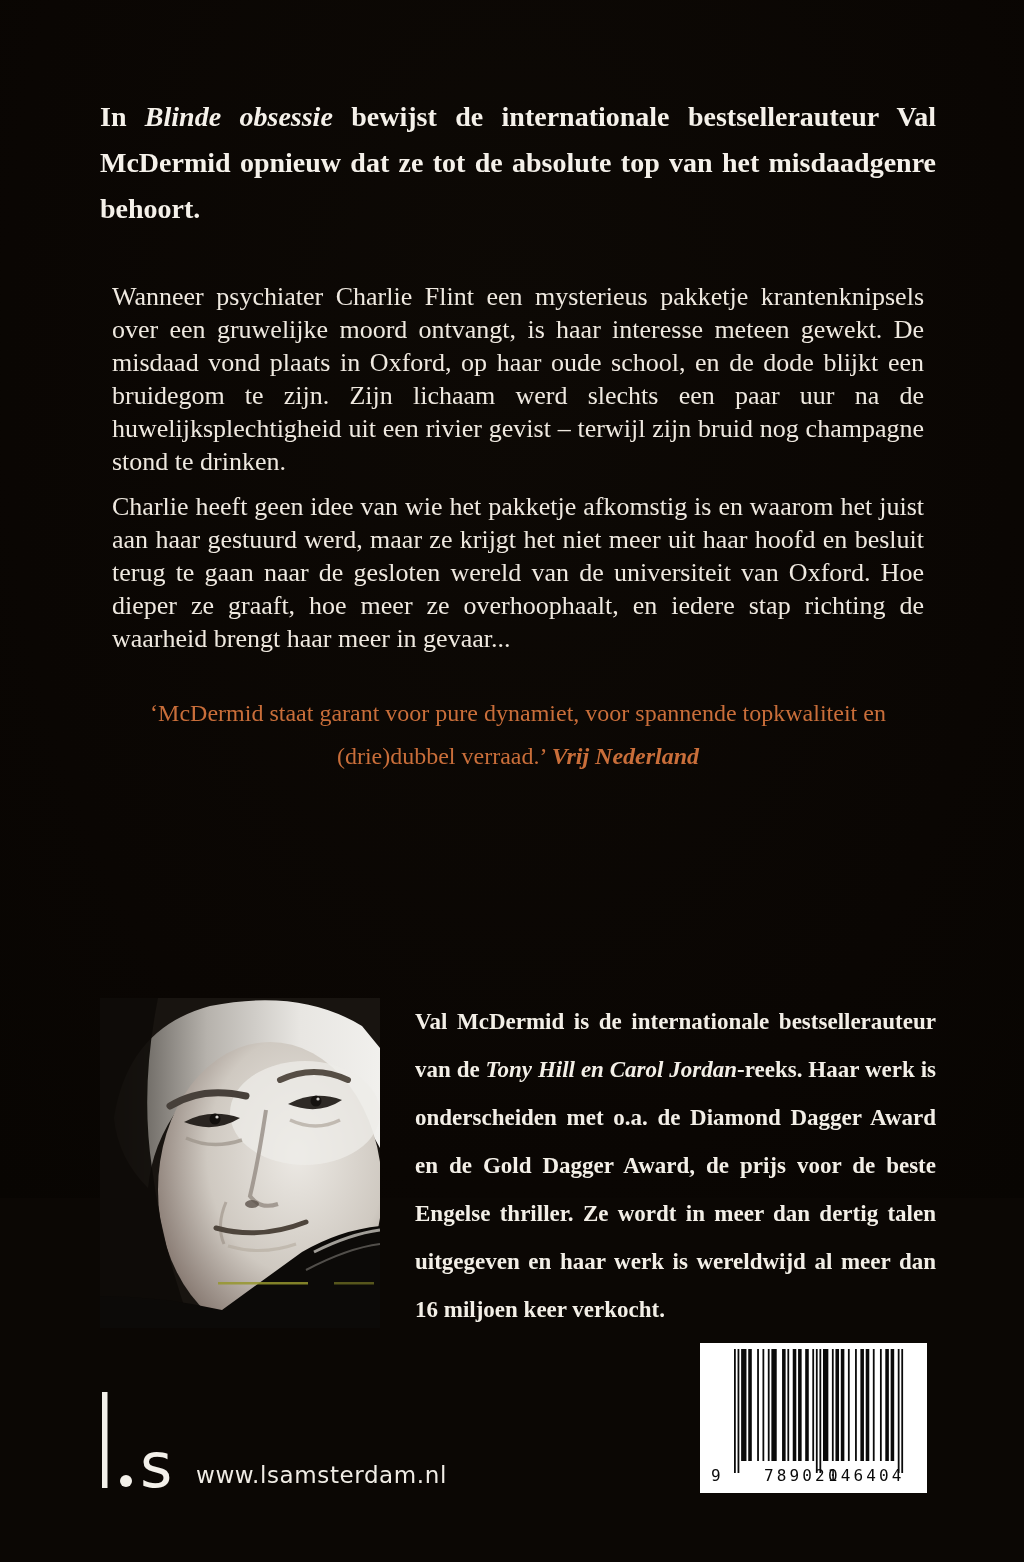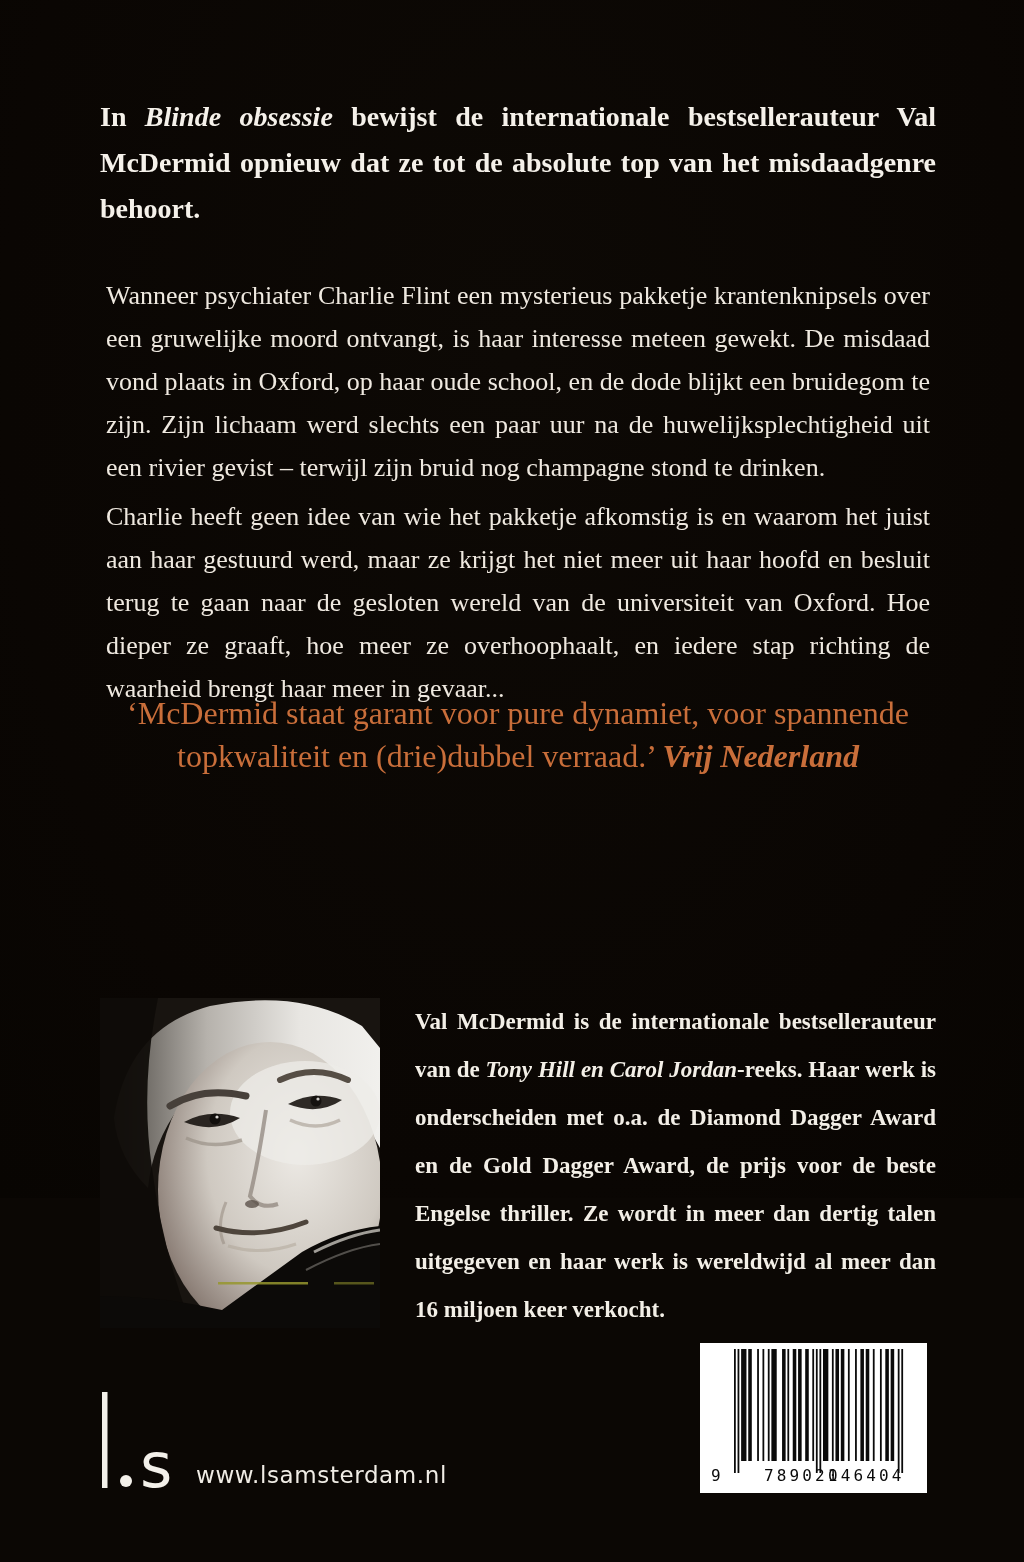--- a/index.html
+++ b/index.html
@@ -18,31 +18,31 @@
     position:absolute;left:100px;right:88px;top:94px;
     margin:0;
     color:#f5f1ea;
     font-size:28px;line-height:46px;font-weight:700;
     text-align:justify;
   }
   .italic{font-style:italic;}
   
   .synopsis{position:absolute;left:100px;right:88px;top:268px;}
   .synopsis p{
-    margin:6px;
+    margin:12px;
     color:#efe9e0;
-    font-size:26px;line-height:43px;
+    font-size:26px;line-height:33px;
     text-align:justify;
   }
   
   .quotes{
     position:absolute;left:100px;right:88px;top:692px;
     text-align:center;
     color:#c96e3a;
-    font-size:32px;line-height:43px;
+    font-size:24px;line-height:43px;
   }
   .quote{margin:0 0 28px 0;}
   .quote .src{font-weight:700;font-style:italic;}
   .quote .src.block{display:block;}
   
   .author{
     position:absolute;left:100px;right:88px;top:998px;
     display:flex;gap:35px;align-items:flex-start;
   }
   .photo{

